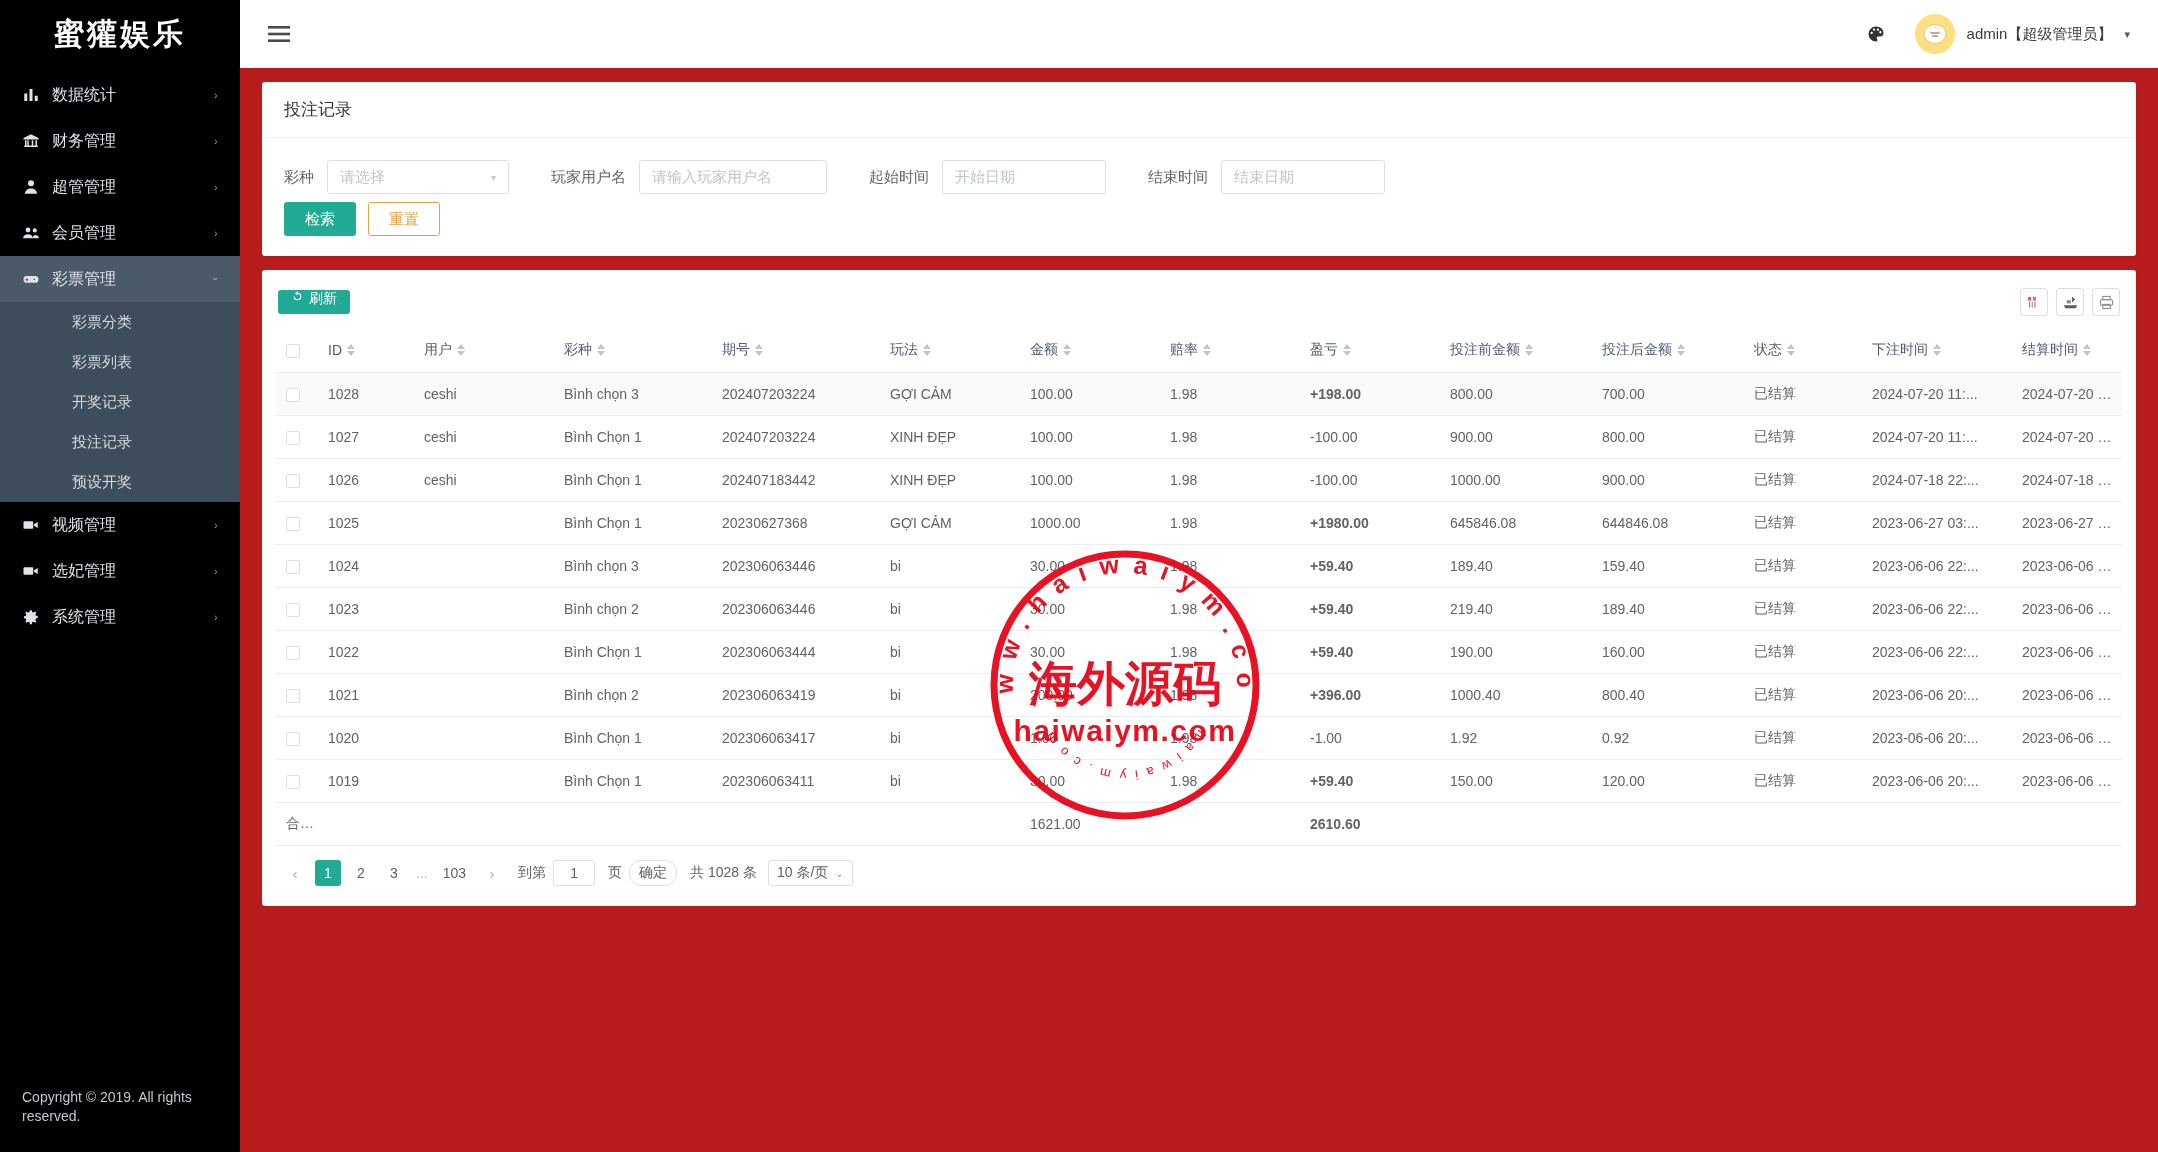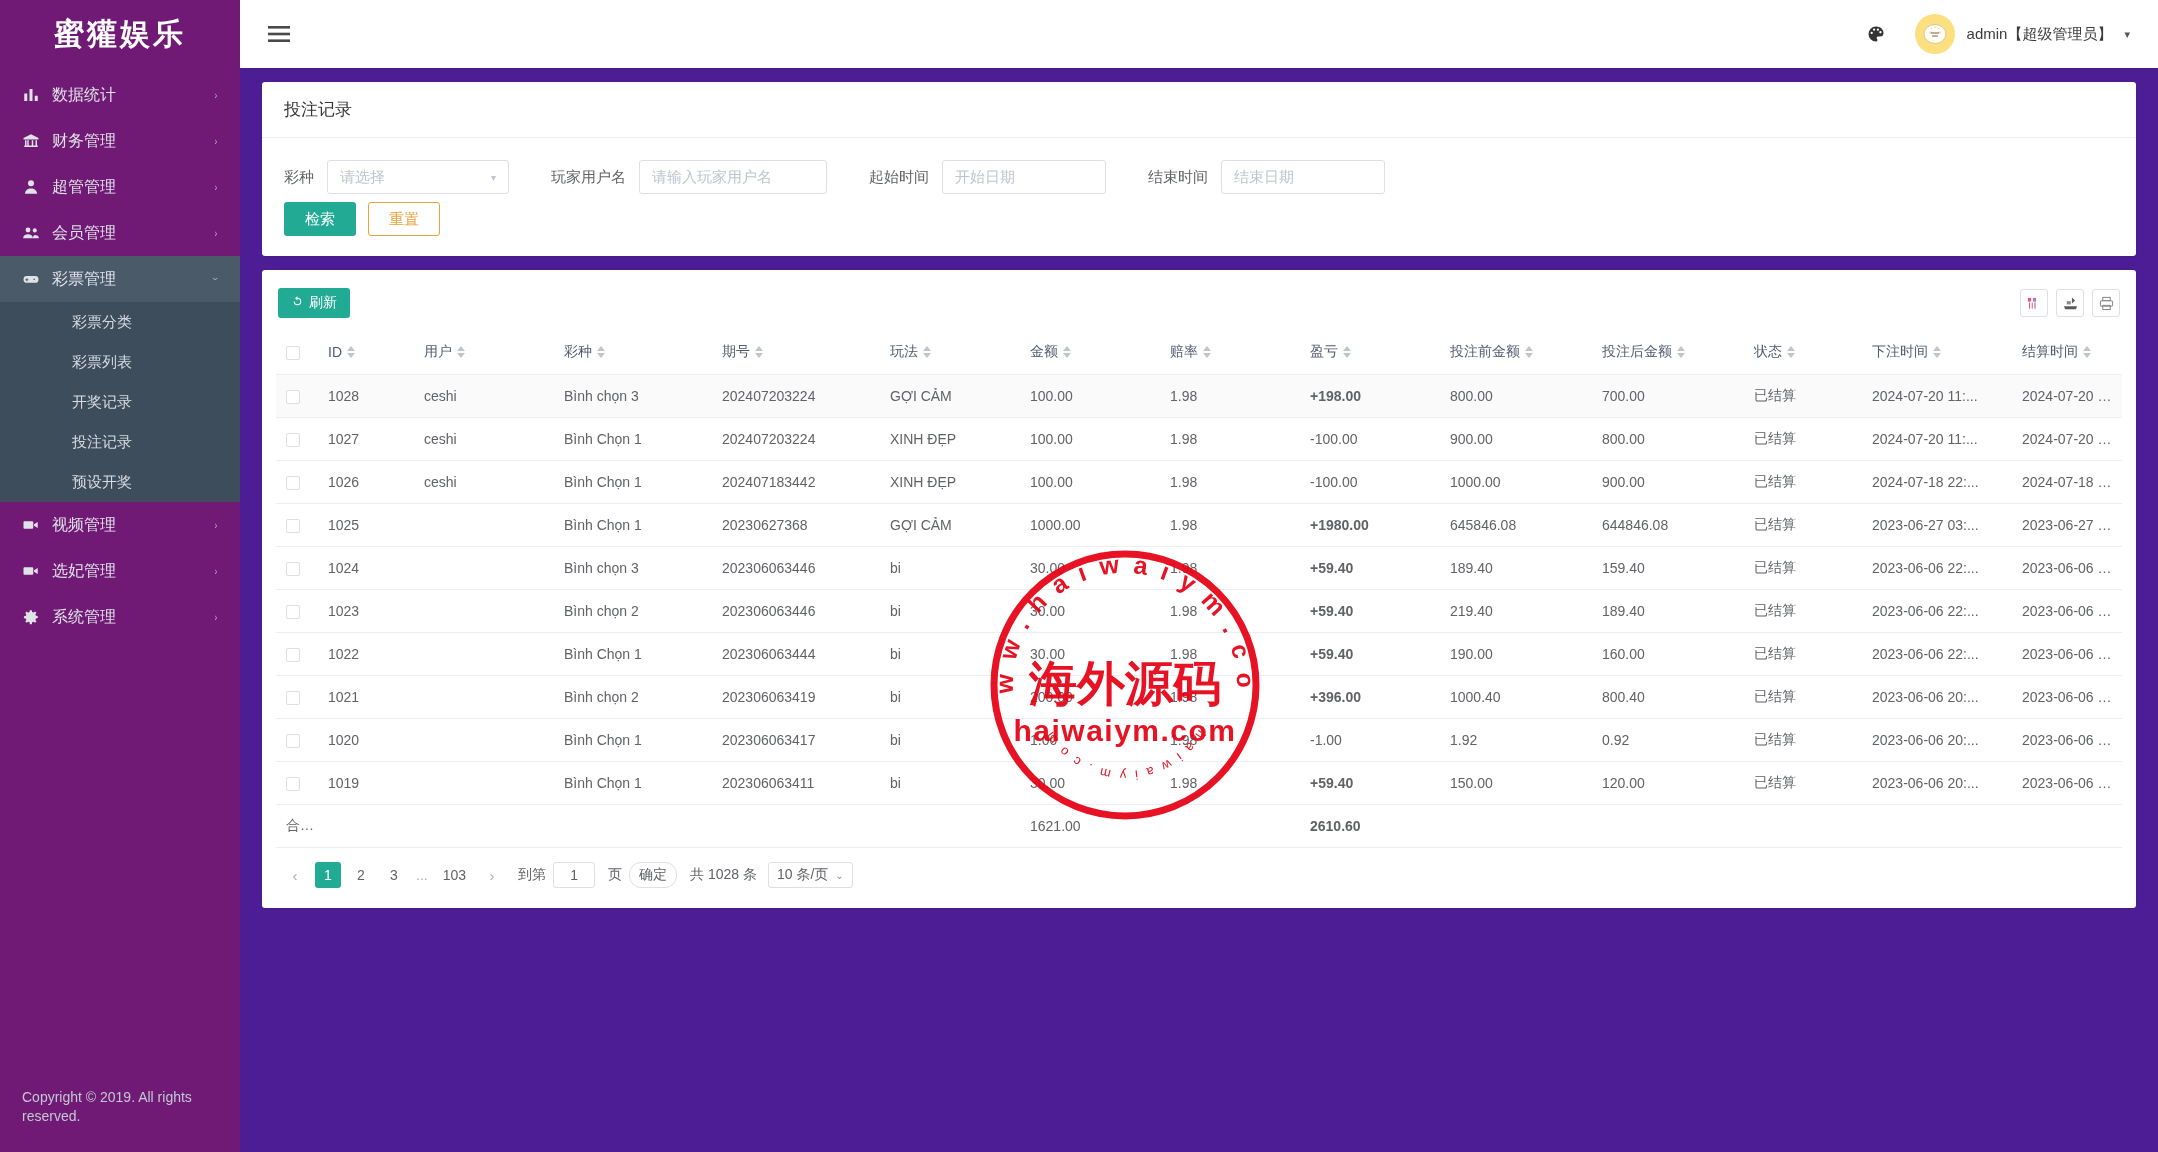--- a/index.html
+++ b/index.html
@@ -7,21 +7,21 @@
     width: 2158px; height: 1152px;
     font-family: "Liberation Sans", "DejaVu Sans", sans-serif;
     background: #f0f2f5;
     overflow: hidden;
   }
   #app { display: flex; width: 2158px; height: 1152px; position: relative; }
 
   
   .sidebar {
     width: 240px; min-width: 240px; height: 1152px;
-    background: #701a75; color: #e3e6ea;
+    background: #000000; color: #e3e6ea;
     display: flex; flex-direction: column;
     position: relative; z-index: 5;
   }
   .brand {
     height: 68px; display: flex; align-items: center; justify-content: center;
     font-size: 30px; font-weight: 700; letter-spacing: 3px; color: #ffffff;
   }
   .nav { flex: 1; overflow: hidden; padding-top: 4px; }
   .nav-item {
     height: 46px; display: flex; align-items: center;
@@ -44,21 +44,21 @@
   .sub-item {
     height: 40px; display: flex; align-items: center;
     padding-left: 72px; font-size: 15px; color: #d7dce1; cursor: pointer;
   }
   .copyright {
     padding: 18px 22px 26px 22px; font-size: 14px; line-height: 1.35;
     color: #c2c9d1;
   }
 
   
-  .main { flex: 1; height: 1152px; display: flex; flex-direction: column; background: #4c1d95; }
+  .main { flex: 1; height: 1152px; display: flex; flex-direction: column; background: #b91c1c; }
   .topbar {
     height: 68px; background: #fff; display: flex; align-items: center;
     justify-content: space-between; padding: 0 28px 0 22px;
     box-shadow: 0 1px 4px rgba(0,21,41,.05);
     position: relative; z-index: 3;
   }
   .hamburger { width: 34px; height: 34px; display:flex; align-items:center; justify-content:center; cursor:pointer; }
   .hamburger svg { width: 22px; height: 18px; fill: #4a4a4a; }
   .topbar-right { display: flex; align-items: center; gap: 24px; }
   .palette-btn { width: 30px; height: 30px; display:flex; align-items:center; justify-content:center; cursor:pointer; }
@@ -112,23 +112,23 @@
   .btn-primary { background: #22ab94; color: #fff; }
   .btn-warn { background: #fff; color: #e6a23c; border-color: #e6a23c; }
 
   
   .table-card { padding: 14px 14px 10px 14px; position: relative; }
   .table-toolbar {
     display: flex; align-items: center; justify-content: space-between;
     padding: 4px 2px 12px 2px;
   }
   .btn-refresh {
-    background: #22ab94; color: #fff; height: 30px; padding: 0 13px;
+    background: #22ab94; color: #fff; height: 24px; padding: 0 13px;
     border-radius: 3px; font-size: 14px; display: inline-flex;
-    align-items: center; gap: 5px; cursor: pointer;
+    gap: 5px; cursor: pointer;
   }
   .btn-refresh svg { width: 13px; height: 13px; fill: #fff; }
   .tool-icons { display: flex; gap: 8px; }
   .tool-ico {
     width: 28px; height: 28px; border: 1px solid #dcdfe6; border-radius: 3px;
     background: #fff; display: flex; align-items: center; justify-content: center;
     cursor: pointer;
   }
   .tool-ico svg { width: 15px; height: 15px; }
 

